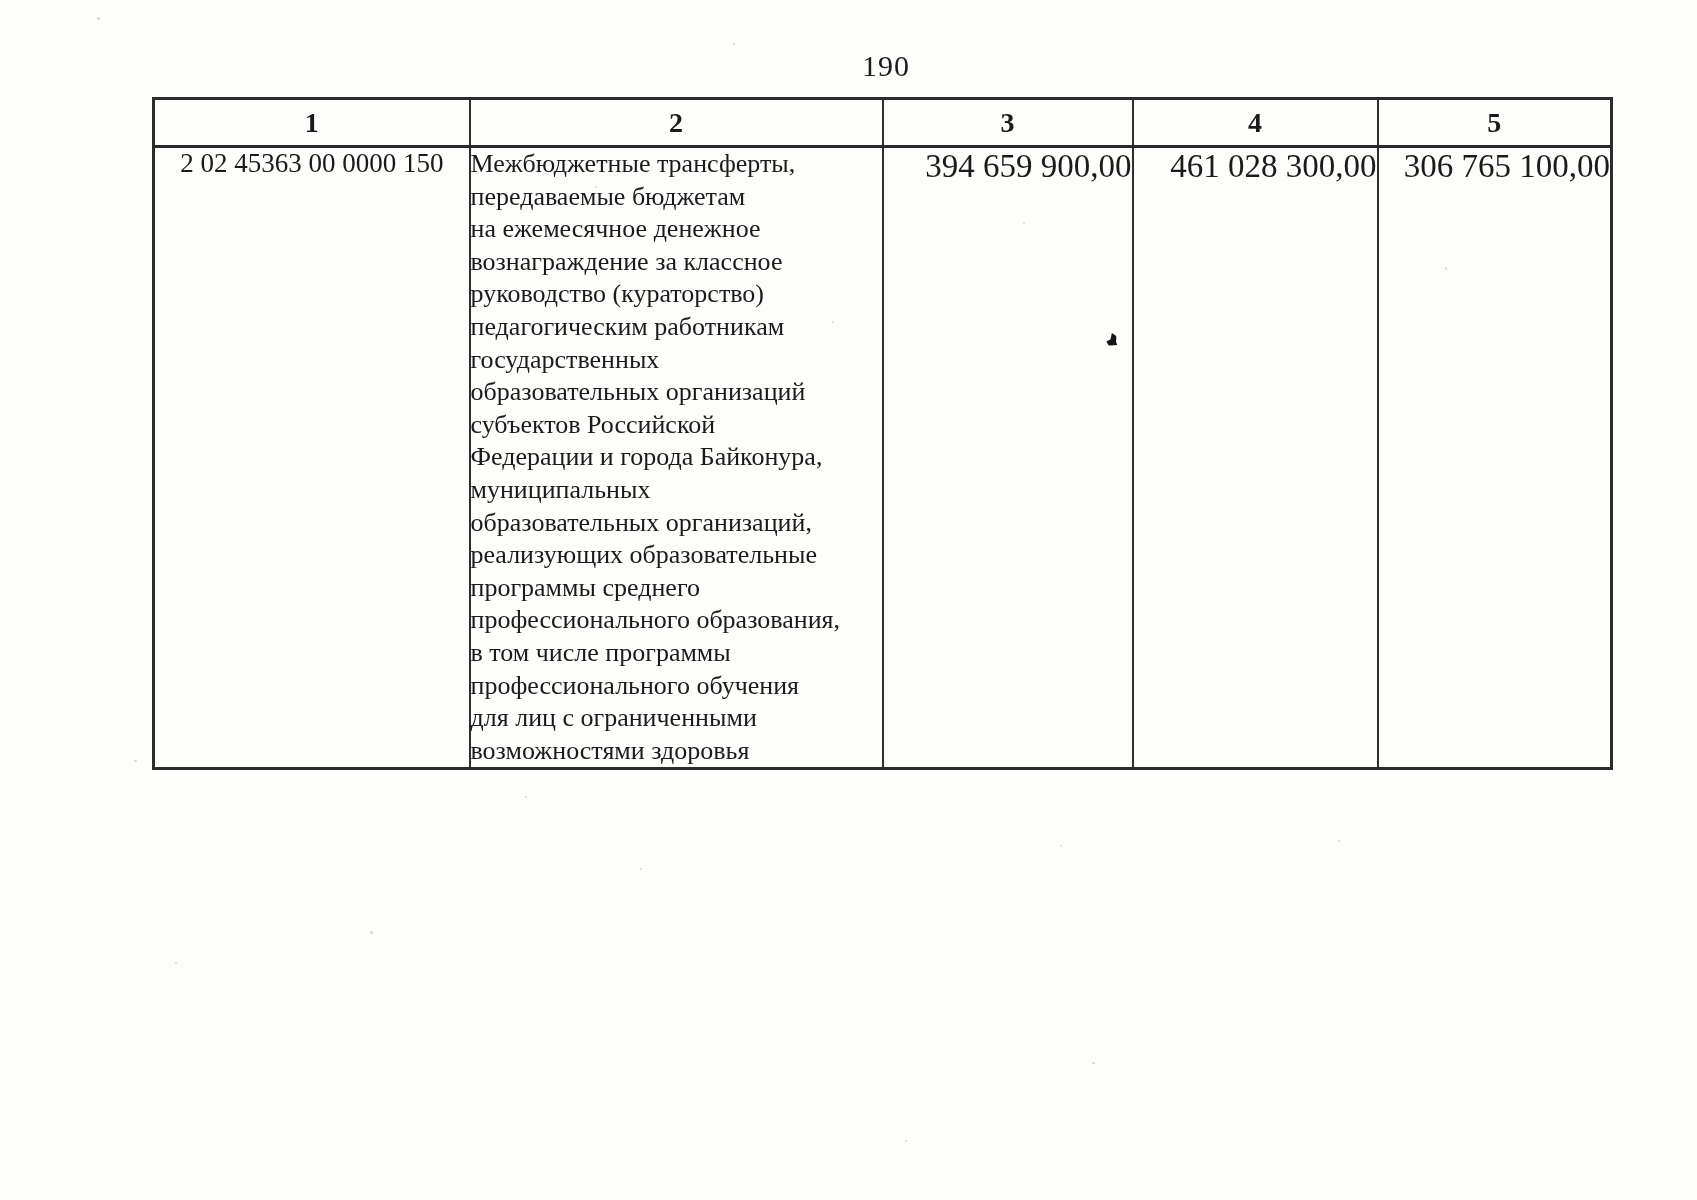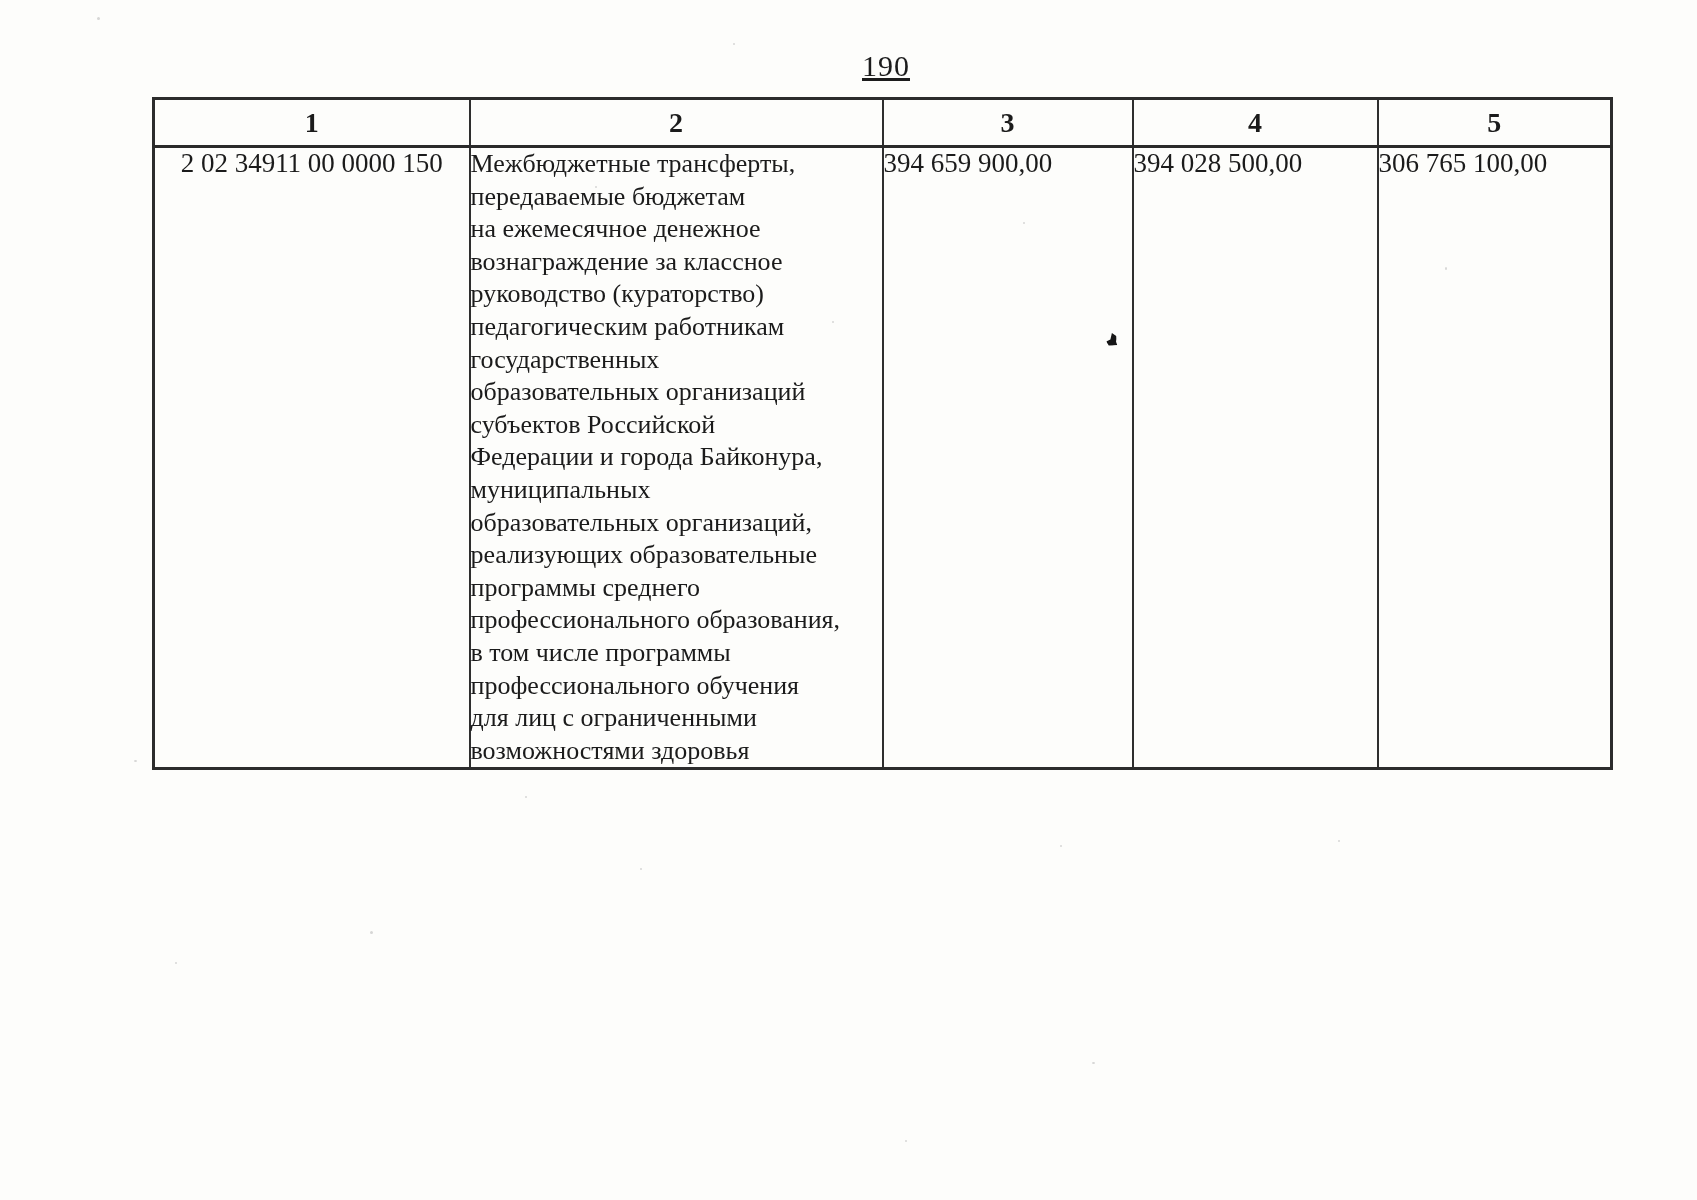--- a/index.html
+++ b/index.html
@@ -14,21 +14,20 @@
     overflow: hidden;
   }
 
   .page-number {
     position: absolute;
     top: 49px;
     left: 862px;
     font-size: 30px;
     letter-spacing: 1px;
     color: #1c1c1c;
-    text-decoration: underline;
   }
 
   table.budget {
     position: absolute;
     left: 152px;
     top: 97px;
     width: 1458px;
     border-collapse: collapse;
     table-layout: fixed;
     border: 3px solid #2c2c2c;
@@ -55,21 +54,22 @@
     padding-top: 5px;
   }
   td.cell-name {
     font-size: 26px;
     line-height: 32.6px;
     padding: 4px 1px 0 10px;
     white-space: pre-line;
     margin-top: 24px;
   }
   td.cell-num {
-    font-size: 27px;
+    text-align: right;
+    font-size: 33px;
     padding: 5px 7px 0 0;
   }
 
   
   .ink-speck {
     position: absolute;
     left: 1106px;
     top: 333px;
     width: 11px;
     height: 13px;
@@ -101,42 +101,42 @@
     <tr>
       <th>1</th>
       <th>2</th>
       <th>3</th>
       <th>4</th>
       <th>5</th>
     </tr>
   </thead>
   <tbody>
     <tr class="data-row">
-      <td class="cell-code">2 02 34911 00 0000 150</td>
+      <td class="cell-code">2 02 45363 00 0000 150</td>
       <td class="cell-name">Межбюджетные трансферты,
 передаваемые бюджетам
 на ежемесячное денежное
 вознаграждение за классное
 руководство (кураторство)
 педагогическим работникам
 государственных
 образовательных организаций
 субъектов Российской
 Федерации и города Байконура,
 муниципальных
 образовательных организаций,
 реализующих образовательные
 программы среднего
 профессионального образования,
 в том числе программы
 профессионального обучения
 для лиц с ограниченными
 возможностями здоровья</td>
       <td class="cell-num">394 659 900,00</td>
-      <td class="cell-num">394 028 500,00</td>
+      <td class="cell-num">461 028 300,00</td>
       <td class="cell-num">306 765 100,00</td>
     </tr>
   </tbody>
 </table>
 
 <div class="ink-speck"></div>
 
 <div class="speck" style="left:97px;  top:17px;  width:3px; height:3px;"></div>
 <div class="speck" style="left:733px; top:43px;  width:2px; height:2px;"></div>
 <div class="speck" style="left:595px; top:186px; width:2px; height:2px;"></div>

